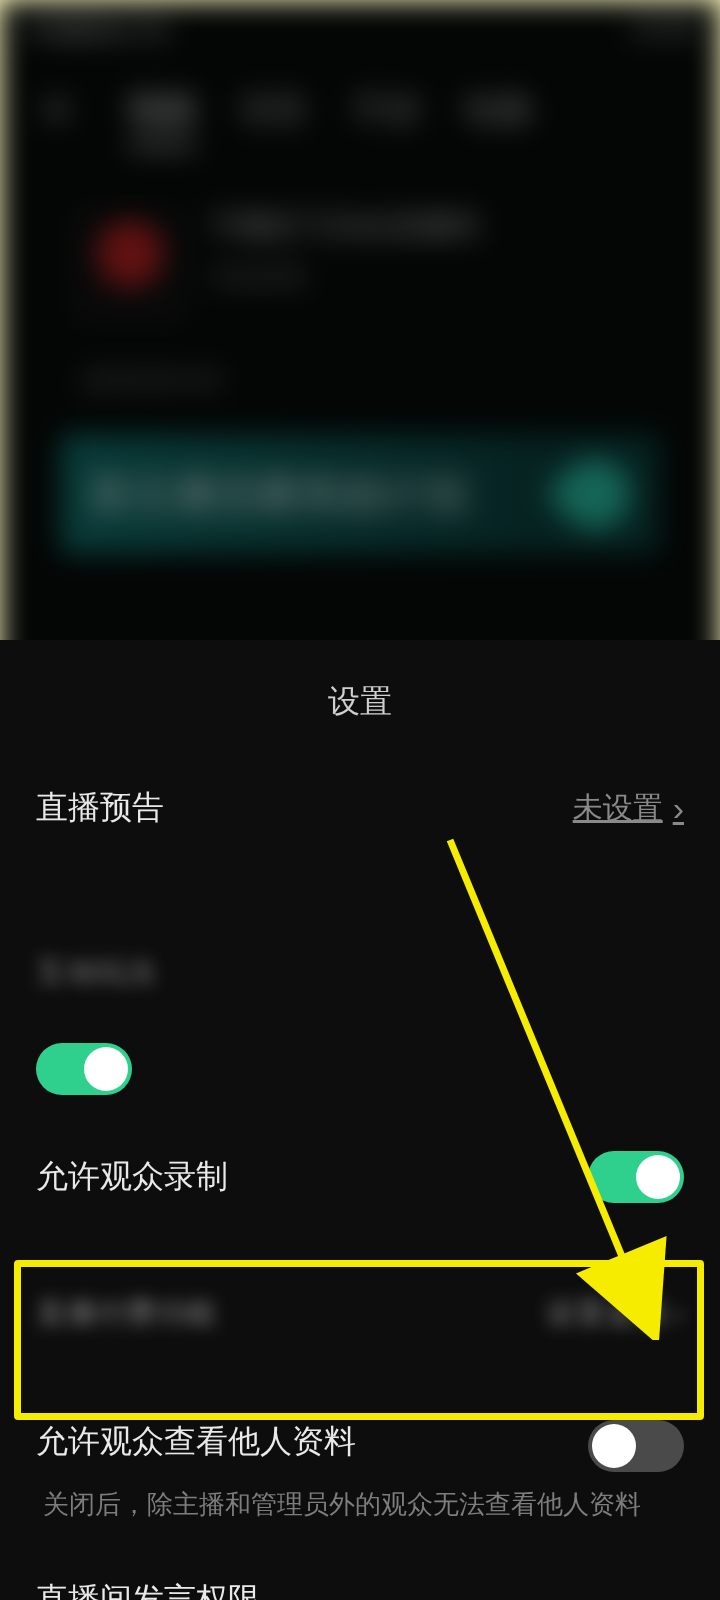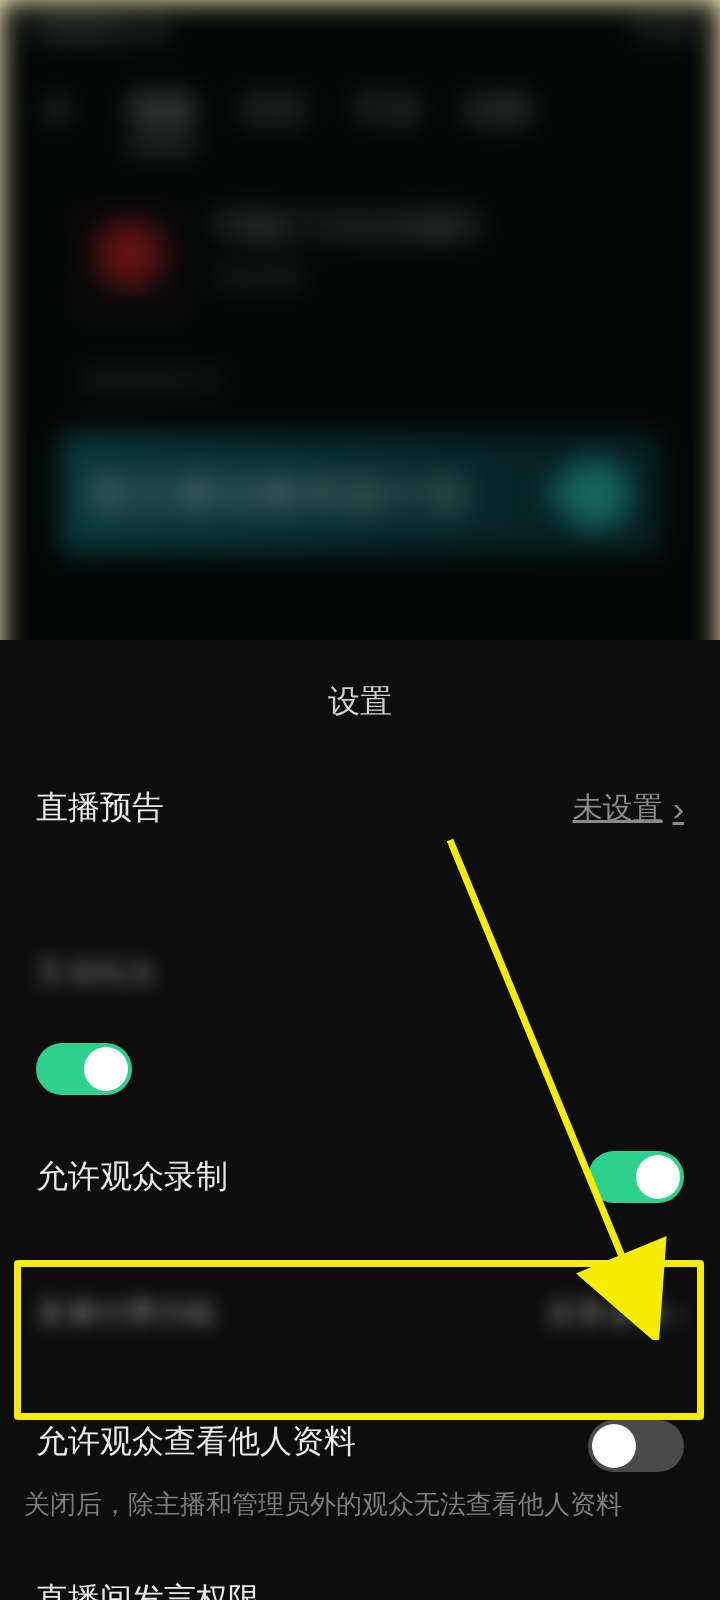--- a/index.html
+++ b/index.html
@@ -27,21 +27,21 @@
     .row .label{ font-size:32px; color:#e9e9e9;}
     .row .value{ font-size:30px; color:#8a8a8a; display:flex; align-items:center; gap:10px;text-decoration:underline;}
     .chev{ font-size:34px; color:#8a8a8a;}
     .gap-lg{ height:80px;}
     .blurred-row{ filter:blur(8px); opacity:.8; padding:22px 36px; display:flex; justify-content:space-between; font-size:30px; color:#a0a0a0; margin-top:40px;}
     
     .switch{ width:96px; height:52px; border-radius:26px; position:relative; background:#2fcf8d;}
     .switch .knob{ position:absolute; width:44px; height:44px; background:#fff; border-radius:50%; top:4px; right:4px;}
     .switch.off{ background:#4a4a4a;}
     .switch.off .knob{ right:auto; left:4px;}
-    .subtext{ font-size:26px; color:#7d7d7d; padding:4px 24px 22px; line-height:1.4;}
+    .subtext{ font-size:26px; color:#7d7d7d; padding:4px 17px 22px; line-height:1.4;margin-left:26px;}
     .section-title{ font-size:32px; color:#e9e9e9; padding:26px 36px;}
     
     .hl-box{ position:absolute; border:7px solid #f5ec00; border-radius:4px; pointer-events:none;}
     .arrow-svg{ position:absolute; pointer-events:none;}
   </style>
 </head>
 <body>
 
 <div class="screen">
 

